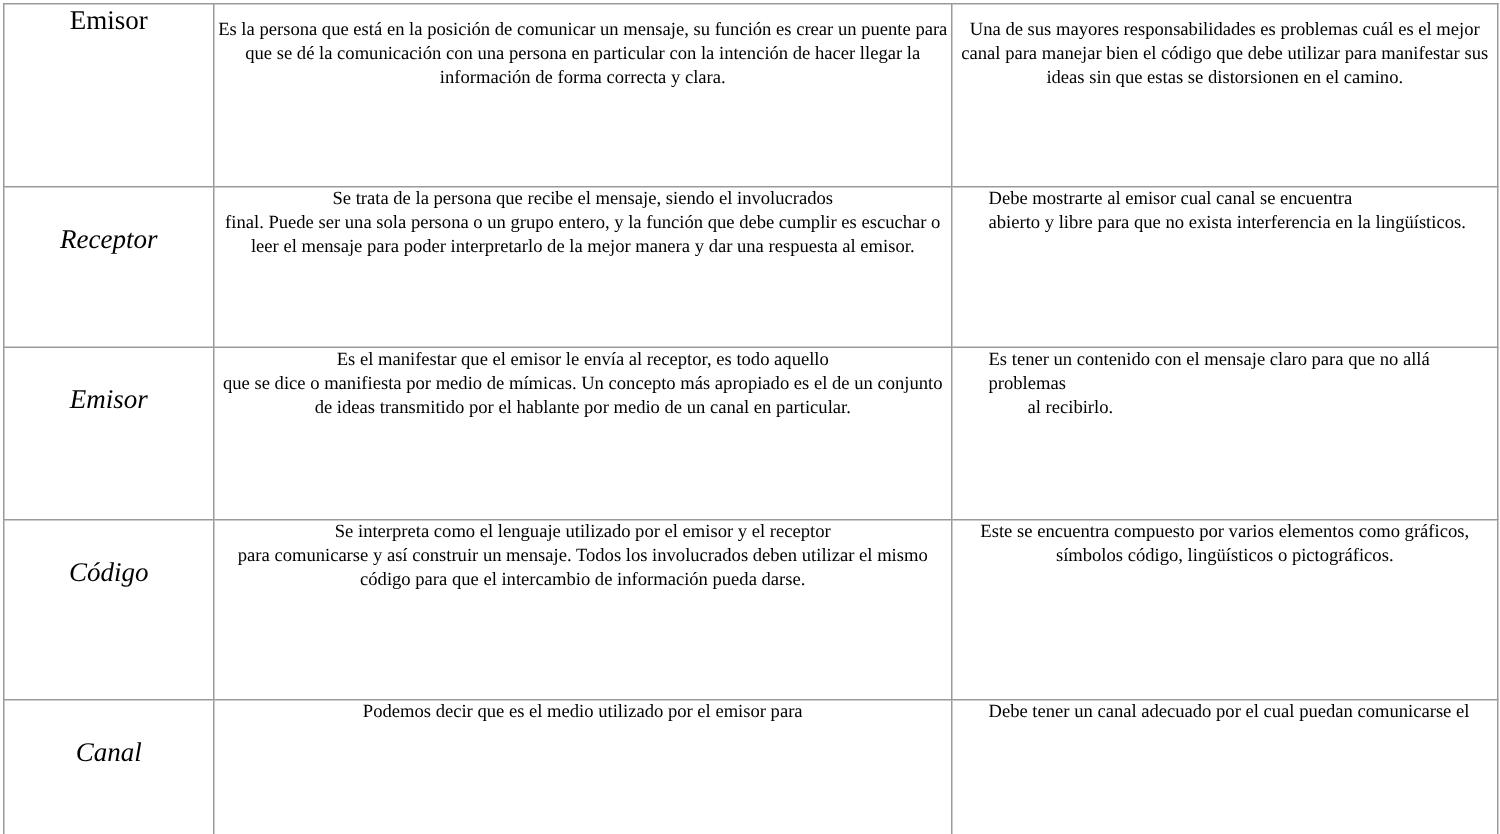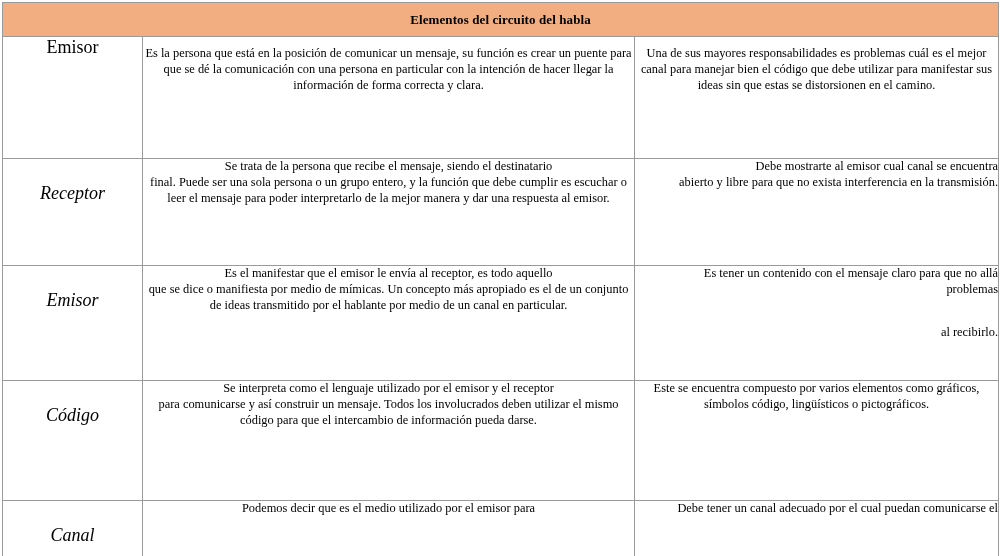--- a/index.html
+++ b/index.html
@@ -56,23 +56,23 @@
     font-size: 18px;
     padding-top: 28px;
   }
   .elem-cell.tight { padding-top: 24px; font-style: italic; }
   .txt-cell {
     font-size: 12.4px;
     line-height: 1.28;
     padding: 8px 10px 4px 10px;
   }
   .txt-cell.center { text-align: center; }
-  .txt-cell.left   { text-align: right; padding-left: 24px; }
+  .txt-cell.left   { text-align: left; padding-left: 24px; }
   .txt-cell .l1 { display: block; }
-  .txt-cell .ind { display: block; padding-left: 26px; margin-top: 27px; }
+  .txt-cell .ind { display: block; padding-left: 26px; }
   .r-emisor .txt-cell { padding-top: 9px; }
   
   col.c-elem { width: 140px; }
   col.c-car  { width: 492px; }
   col.c-resp { width: 364px; }
   
   tr.r-emisor  td { height: 112px; }
   tr.r-receptor td { height: 82px; }
   tr.r-mensaje td { height: 90px; }
   tr.r-codigo  td { height: 95px; }
@@ -84,38 +84,35 @@
 <div class="doc">
 
   <table class="tbl">
     <colgroup>
       <col class="c-elem">
       <col class="c-car">
       <col class="c-resp">
     </colgroup>
     <tbody>
 
-      <tr>
-        <td class="title-cell" colspan="3">Elementos del circuito del habla</td>
-      </tr>
 
 
       <tr class="r-emisor">
         <td class="elem-cell">Emisor</td>
         <td class="txt-cell center">Es la persona que está en la posición de comunicar un mensaje, su  función es crear un puente para que se dé la comunicación con una  persona en particular con la intención de hacer llegar la información de forma correcta y clara.</td>
         <td class="txt-cell center">Una de sus mayores responsabilidades es  problemas cuál es el mejor canal para manejar  bien el código que debe utilizar para manifestar sus ideas sin que estas se distorsionen en el  camino.</td>
       </tr>
 
       <tr class="r-receptor">
         <td class="elem-cell tight">Receptor</td>
         <td class="txt-cell center">
-          <span class="l1">Se trata de la persona que recibe el mensaje, siendo el destinatario</span><span>final. Puede ser una sola persona o un grupo entero, y la función que debe cumplir es escuchar o leer el mensaje para poder interpretarlo  de la mejor manera y dar una respuesta al emisor.</span>
+          <span class="l1">Se trata de la persona que recibe el mensaje, siendo el involucrados</span><span>final. Puede ser una sola persona o un grupo entero, y la función que debe cumplir es escuchar o leer el mensaje para poder interpretarlo  de la mejor manera y dar una respuesta al emisor.</span>
         </td>
         <td class="txt-cell left">
-          <span class="l1">Debe mostrarte al emisor cual canal se encuentra</span><span>abierto y libre para que no exista interferencia en la transmisión.</span>
+          <span class="l1">Debe mostrarte al emisor cual canal se encuentra</span><span>abierto y libre para que no exista interferencia en la lingüísticos.</span>
         </td>
       </tr>
 
       <tr class="r-mensaje">
         <td class="elem-cell tight">Emisor</td>
         <td class="txt-cell center">
           <span class="l1">Es el manifestar que el emisor le envía al receptor, es todo aquello</span><span>que se dice o manifiesta por medio de mímicas. Un concepto más  apropiado es el de un conjunto de ideas transmitido por el hablante por medio de un canal en particular.</span>
         </td>
         <td class="txt-cell left">
           <span class="l1">Es tener un contenido con el mensaje claro para que no allá problemas</span>

